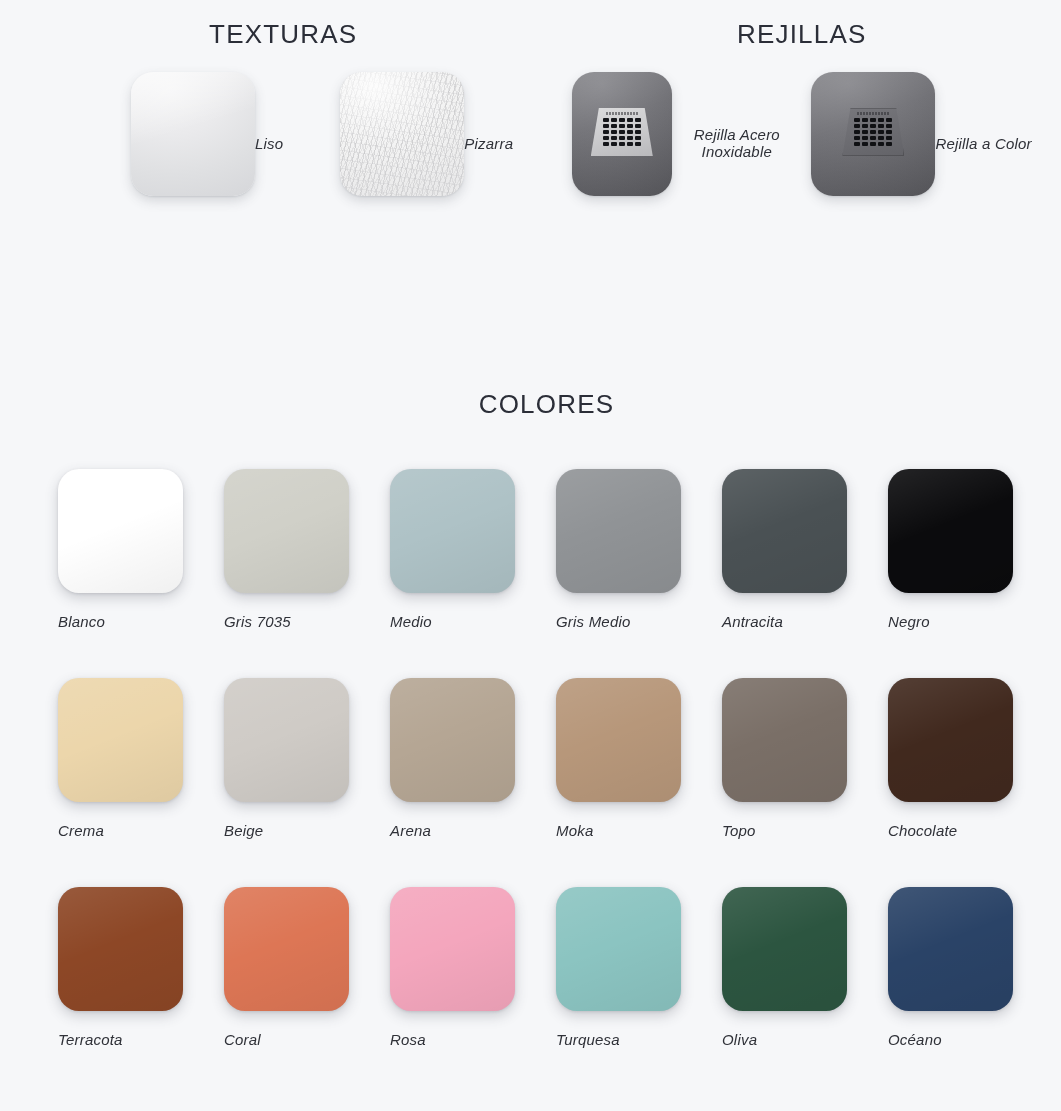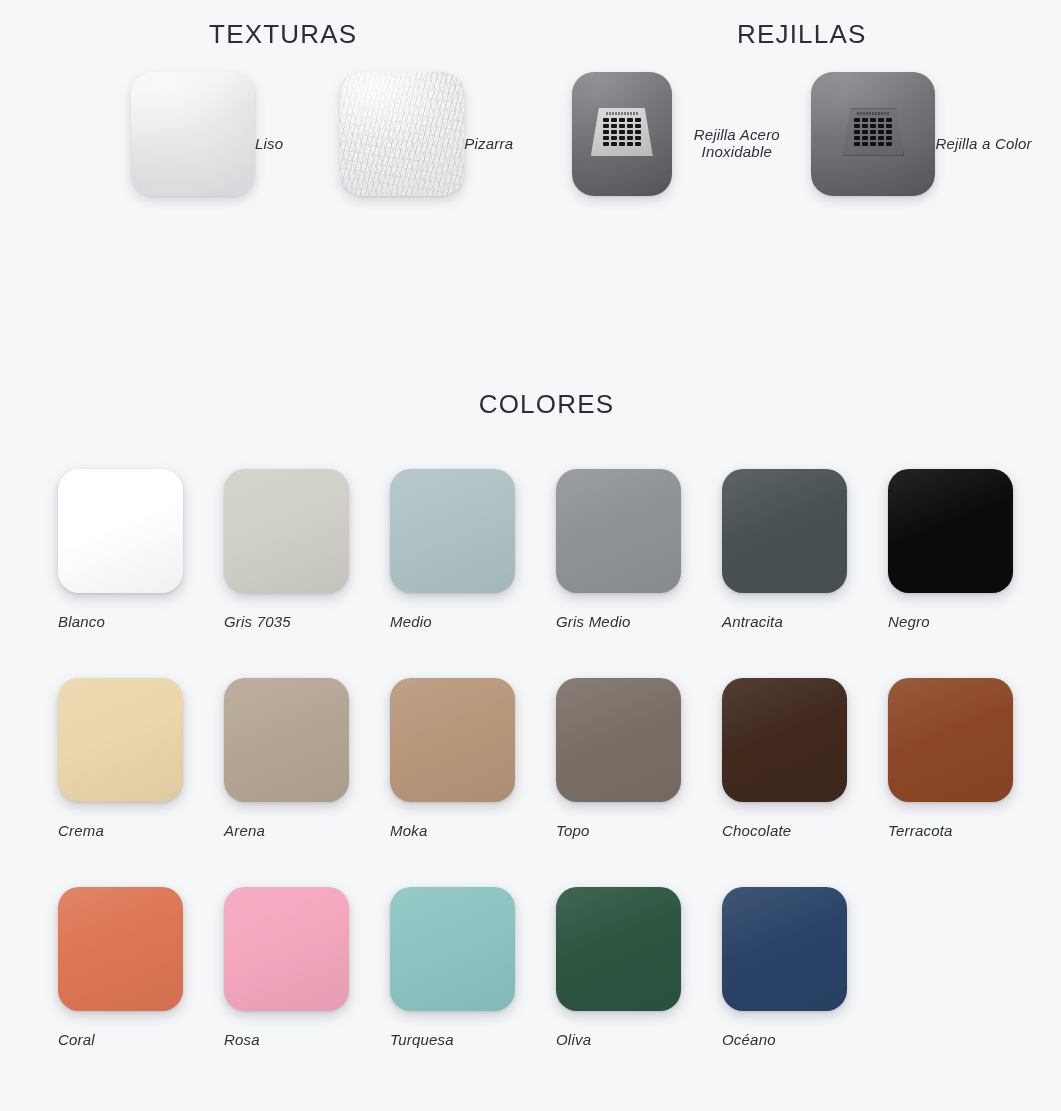--- a/index.html
+++ b/index.html
@@ -315,20 +315,24 @@
       </div>
       <div class="color-cell">
         <div class="color-swatch" style="background: rgb(11, 11, 13);"></div>
         <div class="color-label">Negro</div>
       </div>
       <div class="color-cell">
         <div class="color-swatch" style="background: rgb(236, 214, 171);"></div>
         <div class="color-label">Crema</div>
       </div>
       <div class="color-cell">
+        <div class="color-swatch" style="background: rgb(207, 203, 198);"></div>
+        <div class="color-label">Beige</div>
+      </div>
+      <div class="color-cell">
         <div class="color-swatch" style="background: rgb(181, 166, 148);"></div>
         <div class="color-label">Arena</div>
       </div>
       <div class="color-cell">
         <div class="color-swatch" style="background: rgb(183, 151, 122);"></div>
         <div class="color-label">Moka</div>
       </div>
       <div class="color-cell">
         <div class="color-swatch" style="background: rgb(122, 111, 103);"></div>
         <div class="color-label">Topo</div>

